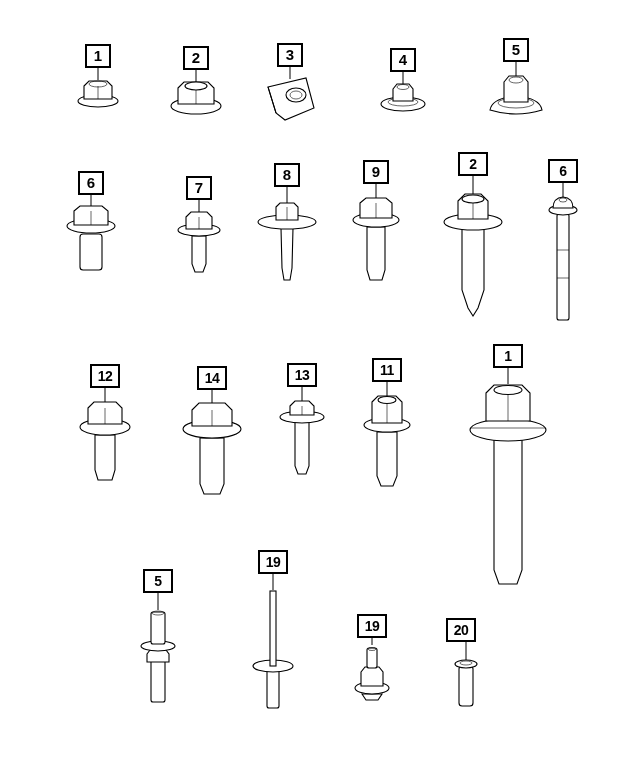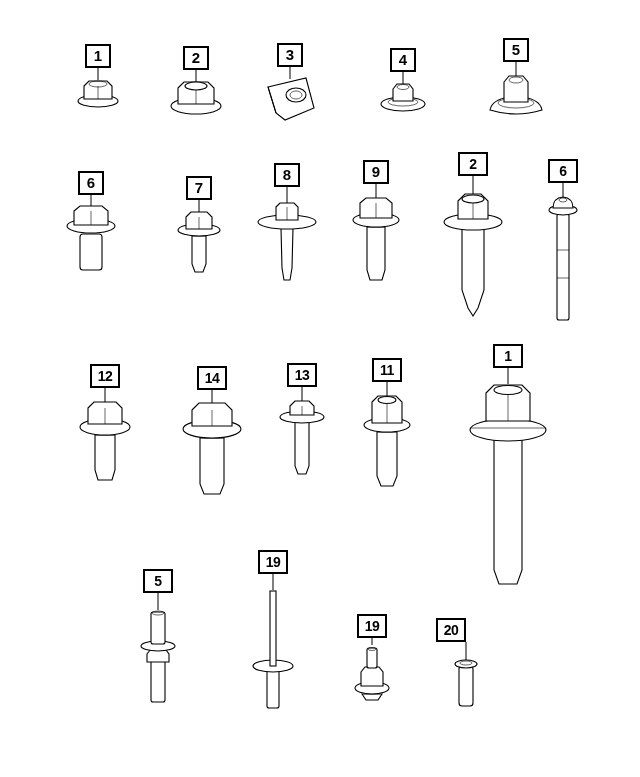--- a/index.html
+++ b/index.html
@@ -204,14 +204,14 @@
 
 <div class="callout-box wide" style="left:90px;top:364px">12</div>
 <div class="callout-box wide" style="left:197px;top:366px">14</div>
 <div class="callout-box wide" style="left:287px;top:363px">13</div>
 <div class="callout-box wide" style="left:372px;top:358px">11</div>
 <div class="callout-box wide" style="left:493px;top:344px">1</div>
 
 <div class="callout-box wide" style="left:143px;top:569px">5</div>
 <div class="callout-box wide" style="left:258px;top:550px">19</div>
 <div class="callout-box wide" style="left:357px;top:614px">19</div>
-<div class="callout-box wide" style="left:436px;top:618px">20</div>
+<div class="callout-box wide" style="left:446px;top:618px">20</div>
 </div>
 
 </body></html>

